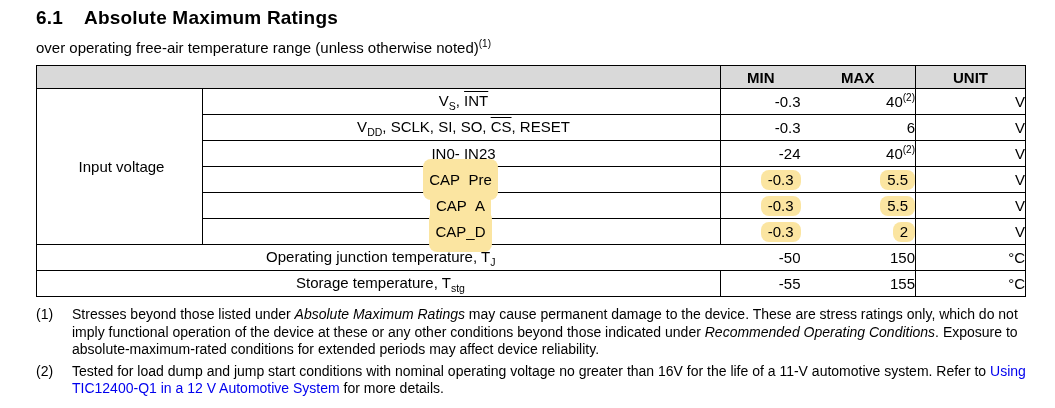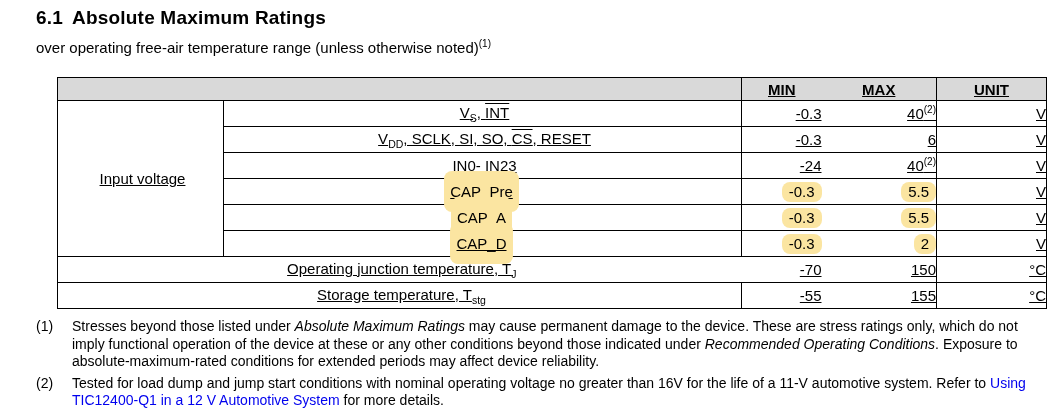--- a/index.html
+++ b/index.html
@@ -12,30 +12,29 @@
   *{box-sizing:border-box;margin:0;padding:0;}
   html,body{background:#fff;}
   body{
     width:1055px;height:408px;overflow:hidden;
     font-family:"Liberation Sans",sans-serif;color:var(--ink);
   }
   .page{padding-top:7px;}
 
   
   .sec-title{margin:0 0 9px 36px;font-size:19px;font-weight:bold;letter-spacing:.2px;}
-  .sec-title .sec-num{display:inline-block;margin-right:9px;}
-  .sec-sub{margin:0 0 21px 36px;font-size:15px;}
+  .sec-title .sec-num{display:inline-block;margin-right:21px;}
+  .sec-sub{margin:0 0 9px 36px;font-size:15px;}
   .sec-sub sup{font-size:10px;}
 
   
   table.amr{
     border-collapse:collapse;table-layout:fixed;
-    width:989px;margin-left:57px;
+    width:989px;margin-left:36px;
     font-size:15px;
-    text-decoration:underline;
   }
   table.amr,table.amr th,table.amr td{border-color:var(--line);}
   table.amr{border:1px solid var(--line);}
   .amr th{
     background:var(--header-bg);
     font-weight:bold;text-align:center;
     height:23px;border-bottom:1px solid var(--line);
     font-size:15px;
   }
   .amr td{height:26px;vertical-align:middle;border-top:1px solid var(--line);}
@@ -120,21 +119,21 @@
         <td class="num">V</td>
       </tr>
       <tr>
         <td class="lbl vr"><span class="seg-highlight">CAP_D</span></td>
         <td class="num"><span class="pill">-0.3</span></td>
         <td class="num vr"><span class="pill">2</span></td>
         <td class="num">V</td>
       </tr>
       <tr>
         <td class="lbl" colspan="2"><span>Operating junction temperature, T</span><span class="seg-sub">J</span></td>
-        <td class="num"><span>-70</span></td>
+        <td class="num"><span>-50</span></td>
         <td class="num vr"><span>150</span></td>
         <td class="num">°C</td>
       </tr>
       <tr>
         <td class="lbl vr" colspan="2"><span>Storage temperature, T</span><span class="seg-sub">stg</span></td>
         <td class="num"><span>-55</span></td>
         <td class="num vr"><span>155</span></td>
         <td class="num">°C</td>
       </tr>
     </tbody>

